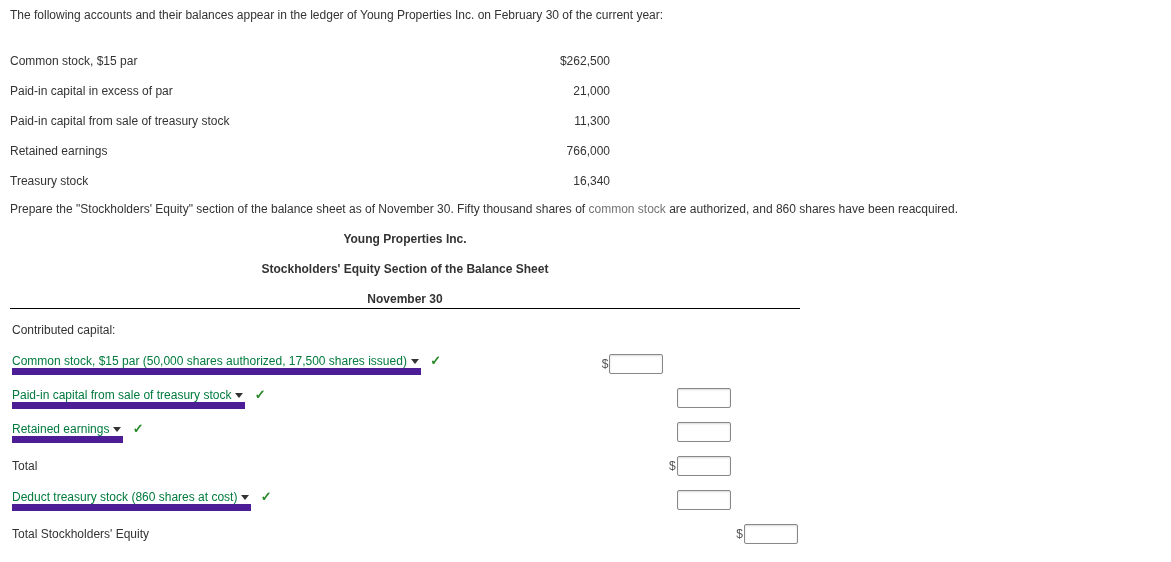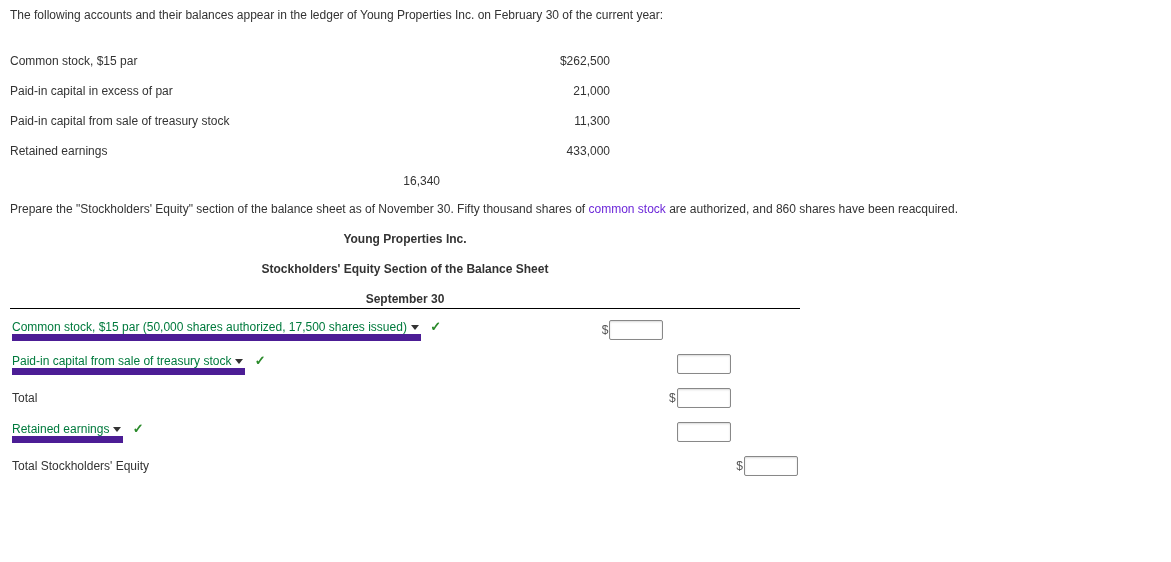--- a/index.html
+++ b/index.html
@@ -14,21 +14,21 @@
   .intro { margin-bottom: 10px; }
   .ledger {
     display: grid;
     grid-template-columns: 430px 170px;
     row-gap: 16px;
     margin-bottom: 14px;
     margin-top: 32px;
   }
   .ledger .val { text-align: right; }
   .instr { margin-bottom: 8px; }
-  .link { color: #6d28d9; text-decoration: none; }
+  .link { color: #737373; text-decoration: none; }
   .sheet-wrap { width: 790px; }
   .sheet-title { text-align: center; font-weight: bold; margin-top:16px; }
   .rule { border-bottom: 1px solid #000; margin-top: 2px; margin-bottom: 4px; }
   .sheet-table { width: 100%; border-collapse: collapse; }
   .sheet-table td { padding: 4px 2px; vertical-align: middle; height: 26px; }
   .label-col { width: 570px; }
   .col2, .col3, .col4 { width: 60px; text-align: right; white-space: nowrap; }
   .indent1 { padding-left: 22px; }
   .indent2 { padding-left: 40px; }
   .dd {
@@ -76,36 +76,43 @@
 <div class="intro">The following accounts and their balances appear in the ledger of Young Properties Inc. on February 30 of the current year:</div>
 
 <div class="ledger">
   <div>Common stock, $15 par</div>
   <div class="val">$262,500</div>
   <div>Paid-in capital in excess of par</div>
   <div class="val">21,000</div>
   <div>Paid-in capital from sale of treasury stock</div>
   <div class="val">11,300</div>
   <div>Retained earnings</div>
-  <div class="val">433,000</div>
+  <div class="val">766,000</div>
+  <div>Treasury stock</div>
   <div class="val">16,340</div>
 </div>
 
 <div class="instr">
   <span>Prepare the "Stockholders' Equity" section of the balance sheet as of November 30. Fifty thousand shares of </span><a href="#" class="link">common stock</a><span> are authorized, and 860 shares have been reacquired.</span>
 </div>
 
 <div class="sheet-wrap">
   <div class="sheet-title">Young Properties Inc.</div>
   <div class="sheet-title">Stockholders' Equity Section of the Balance Sheet</div>
-  <div class="sheet-title">September 30</div>
+  <div class="sheet-title">November 30</div>
   <div class="rule"></div>
 
   <table class="sheet-table">
     <tbody>
+        <tr>
+      <td class="label-col">Contributed capital:</td>
+      <td class="col2"></td>
+          <td class="col3"></td>
+          <td class="col4"></td>
+    </tr>
 
     <tr>
       <td class="label-col">
         <span class="dd">
           <span>Common stock, $15 par (50,000 shares authorized, 17,500 shares issued)</span><span class="caret"></span>
         </span>
         <span class="check">✓</span>
       </td>
       <td class="col2 amt-cell">
         <span class="dollar">$</span><input class="amt" style="">
@@ -124,42 +131,55 @@
       </td>
       <td class="col2"></td>
       <td class="col3 amt-cell">
         <span class="under-single"><input class="amt" style=""></span>
       </td>
       <td class="col4"></td>
     </tr>
 
 
     <tr>
-      <td class="label-col indent1">Total</td>
-      <td class="col2"></td>
-      <td class="col3 amt-cell">
-        <span class="dollar">$</span><input class="amt" style="">
-      </td>
-      <td class="col4"></td>
-    </tr>
-
-    <tr>
       <td class="label-col">
         <span class="dd">
           <span>Retained earnings</span><span class="caret"></span>
         </span>
         <span class="check">✓</span>
       </td>
       <td class="col2"></td>
       <td class="col3 amt-cell">
         <span class="under-single"><input class="amt" style=""></span>
       </td>
       <td class="col4"></td>
     </tr>
 
+    <tr>
+      <td class="label-col indent1">Total</td>
+      <td class="col2"></td>
+      <td class="col3 amt-cell">
+        <span class="dollar">$</span><input class="amt" style="">
+      </td>
+      <td class="col4"></td>
+    </tr>
+
+    <tr>
+      <td class="label-col">
+        <span class="dd">
+          <span>Deduct treasury stock (860 shares at cost)</span><span class="caret"></span>
+        </span>
+        <span class="check">✓</span>
+      </td>
+      <td class="col2"></td>
+      <td class="col3 amt-cell">
+        <span class="under-single"><input class="amt" style=""></span>
+      </td>
+      <td class="col4"></td>
+    </tr>
 
     <tr>
       <td class="label-col">Total Stockholders' Equity</td>
       <td class="col2"></td>
       <td class="col3"></td>
       <td class="col4 amt-cell">
         <span class="dollar">$</span><input class="amt" style="">
       </td>
     </tr>
   </tbody>

